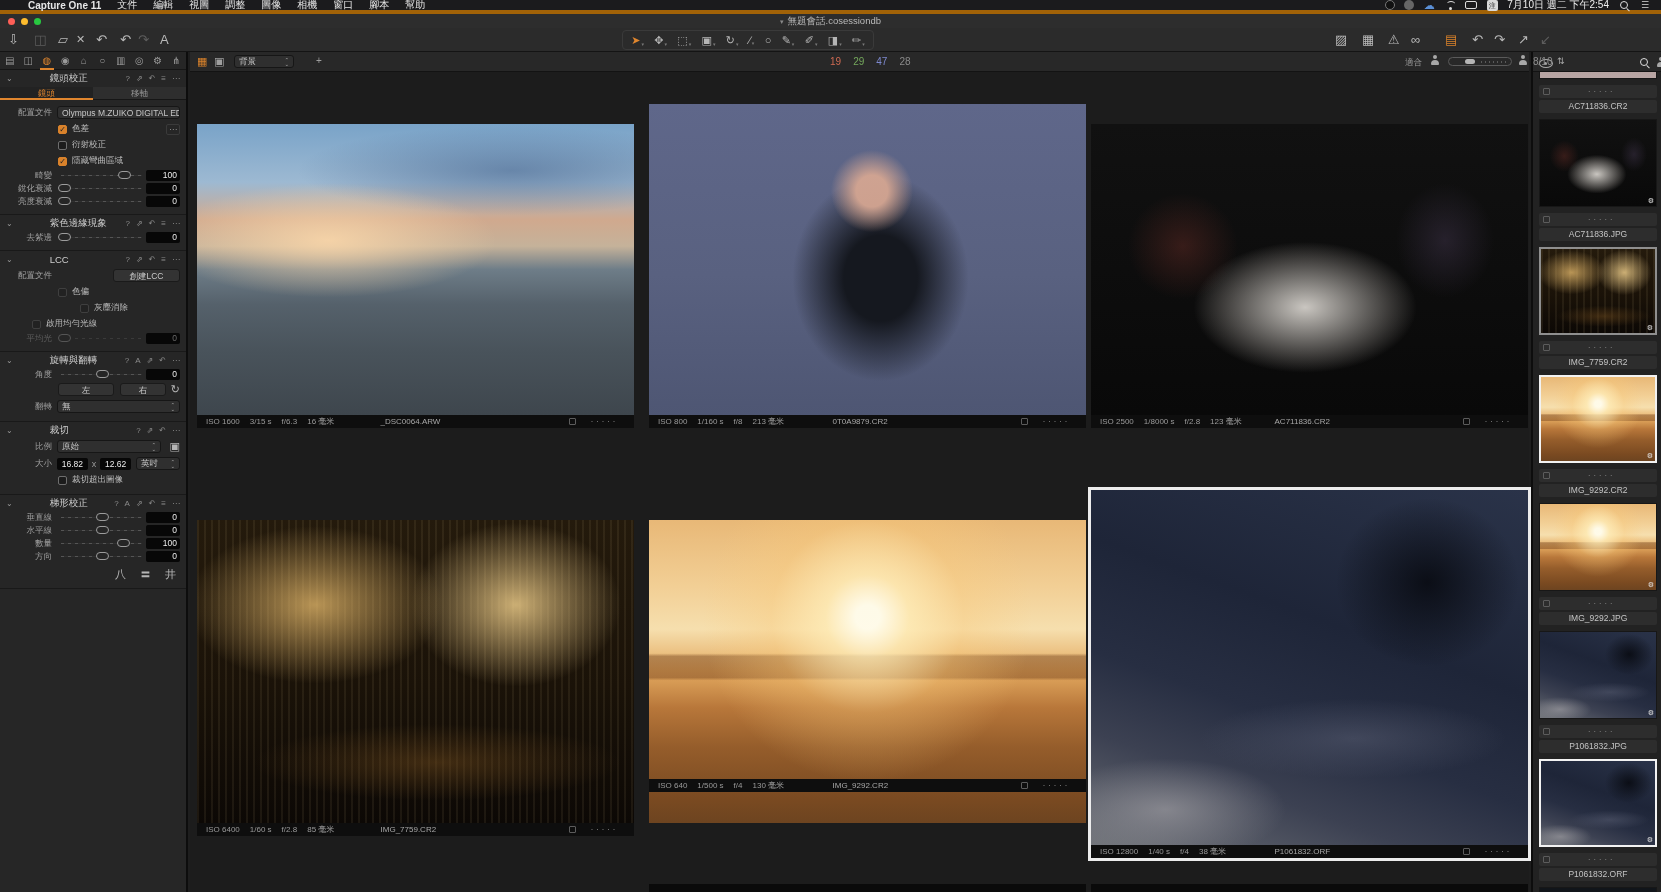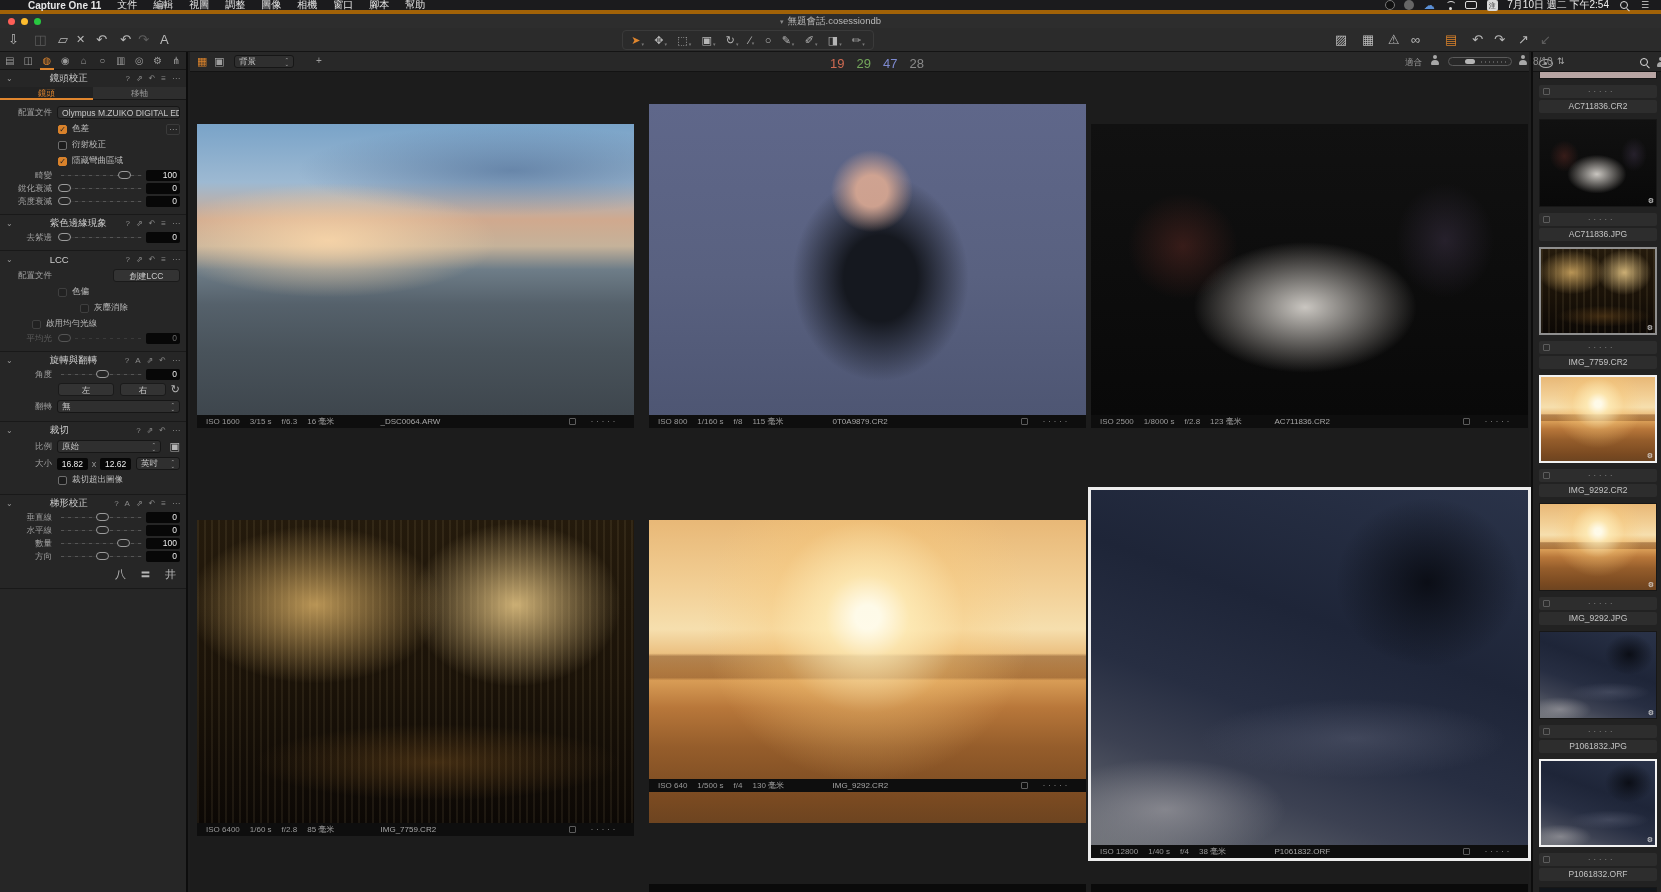--- a/index.html
+++ b/index.html
@@ -82,21 +82,21 @@
   .val.dim { color:#6a6a6a; }
   .btn { height:13px; background:#333; border:1px solid #1a1a1a; border-radius:3px; color:#c9c9c9; font-size:8.5px;
          line-height:12px; text-align:center; }
   .sizebox { width:36px; height:12px; background:#070707; border-radius:2px; color:#ececec; text-align:center; font-size:8.5px; line-height:12px; }
   .kicons { display:flex; justify-content:flex-end; gap:14px; padding:4px 10px 0 0; color:#b5b5b5; font-size:11px; }
 
   
   .browser { position:absolute; left:190px; top:52px; width:1339px; height:840px; background:#1c1c1c; }
   .btoolbar { position:absolute; left:0; top:0; width:100%; height:20px; background:#282828; border-bottom:1px solid #131313; }
   .btoolbar .bi { position:absolute; top:3px; font-size:11px; color:#9f9f9f; }
-  .rgbreadout { position:absolute; top:4px; left:640px; font-size:13px; letter-spacing:0; display:flex; gap:12px; }
+  .rgbreadout { position:absolute; top:4px; left:640px; font-size:10px; letter-spacing:0; display:flex; gap:12px; }
   .album { position:absolute; left:44px; top:3px; width:60px; }
   .fitlabel { position:absolute; left:1215px; top:5px; font-size:8.5px; color:#9a9a9a; }
   .zoomslider { position:absolute; left:1258px; top:5px; width:64px; height:9px; border:1px solid #5a5a5a; border-radius:5px; }
   .zoomslider .zk { position:absolute; left:16px; top:1px; width:10px; height:5px; background:#b5b5b5; border-radius:3px; }
   .zoomslider .zt { position:absolute; right:4px; top:3px; width:26px; height:2px;
                     background:repeating-linear-gradient(90deg,#5a5a5a 0 1px,transparent 1px 4px); }
   .person { position:relative; width:10px; height:10px; }
   .person::before { content:""; position:absolute; left:3px; top:0; width:4px; height:4px; border-radius:50%; background:#a8a8a8; }
   .person::after  { content:""; position:absolute; left:1px; top:5px; width:8px; height:5px; border-radius:4px 4px 1px 1px; background:#a8a8a8; }
 
@@ -561,21 +561,21 @@
             <span class="d5">·····</span>
           </span>
       </div>
     </div>
     <div class="cell" style="left:459px; top:52px; width:437px; height:324px">
       <div class="photo ph-portrait" style="top:0; height:311px"></div>
       <div class="meta">
         <span>ISO 800</span>
         <span>1/160 s</span>
         <span>f/8</span>
-        <span>115 毫米</span>
+        <span>213 毫米</span>
         <span class="fname">0T0A9879.CR2</span>
         <span class="mright">
             <span class="cbx"></span>
             <span class="d5">·····</span>
           </span>
       </div>
     </div>
     <div class="cell" style="left:901px; top:72px; width:437px; height:304px">
       <div class="photo ph-martial" style="top:0; height:291px"></div>
       <div class="meta">

